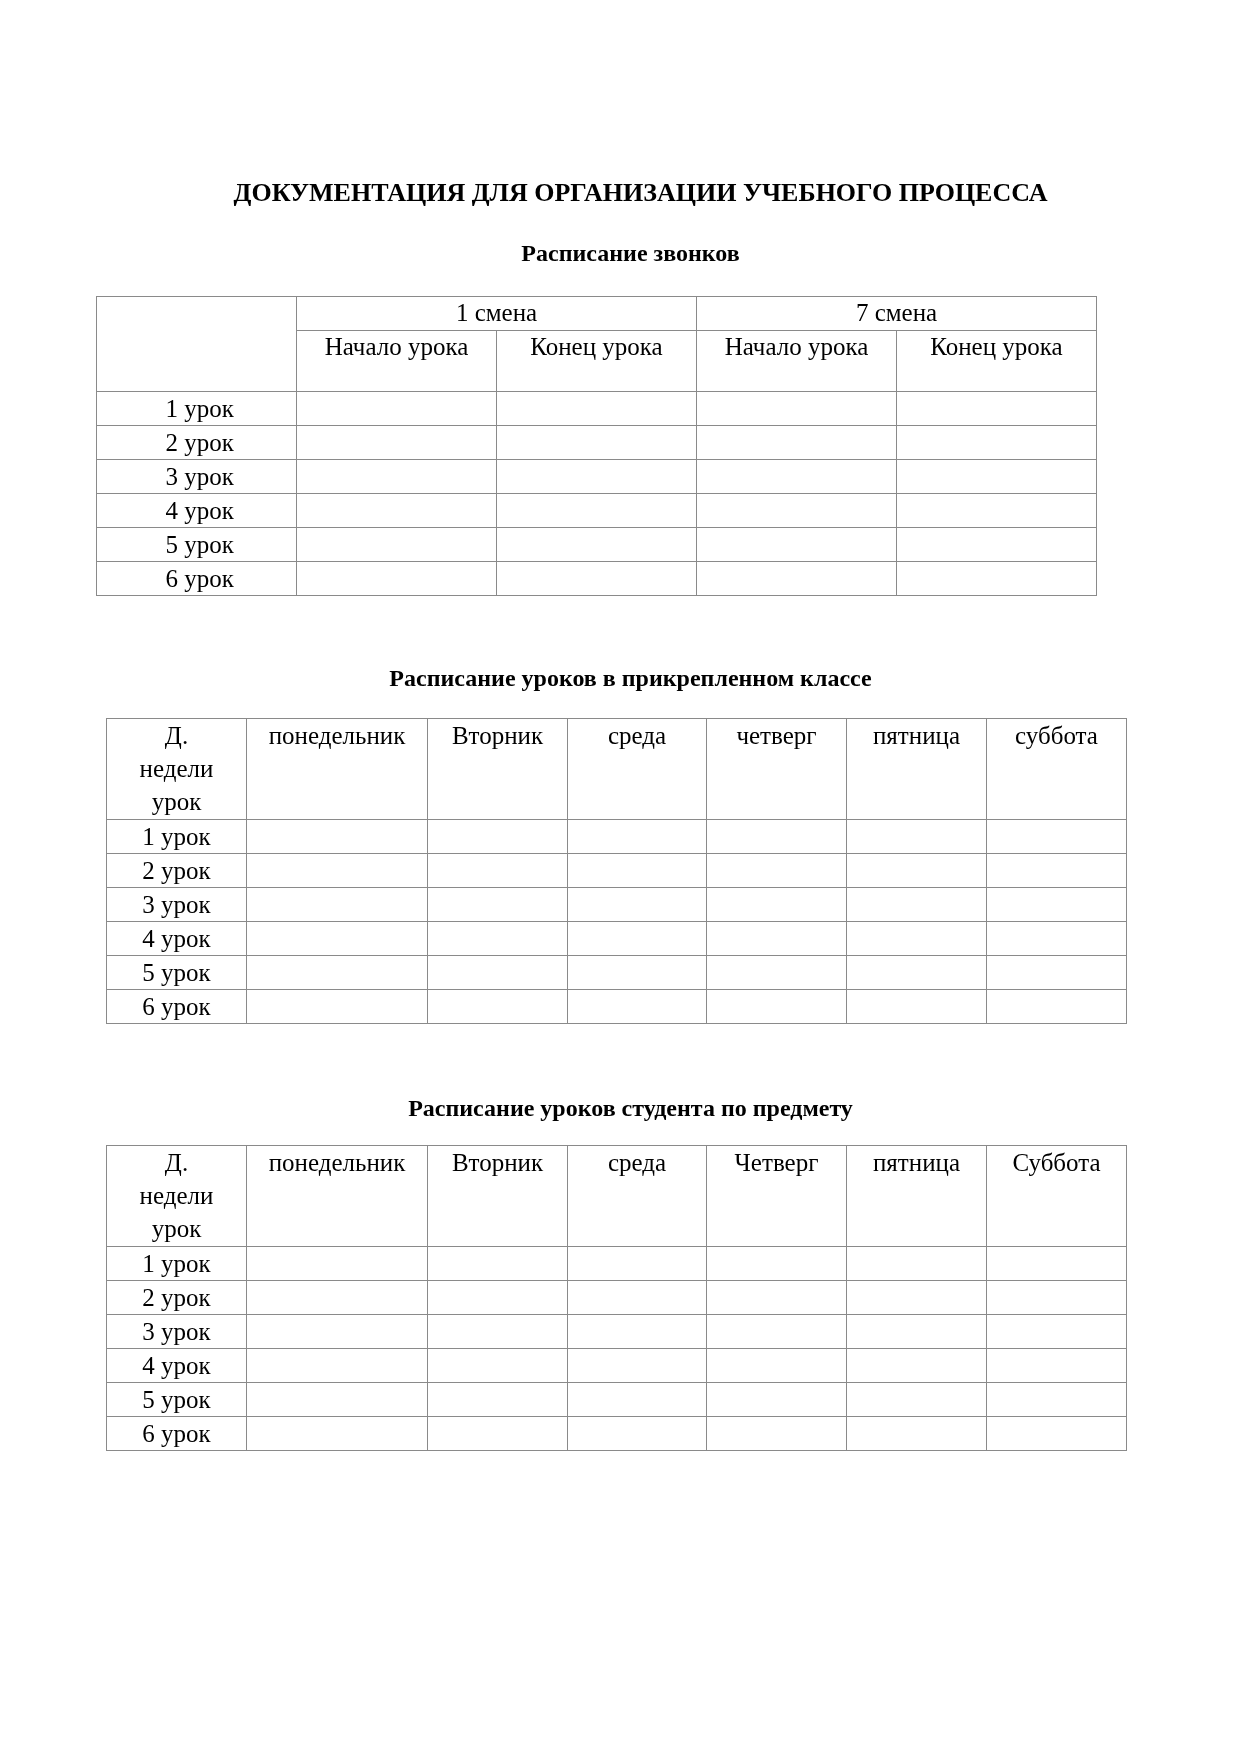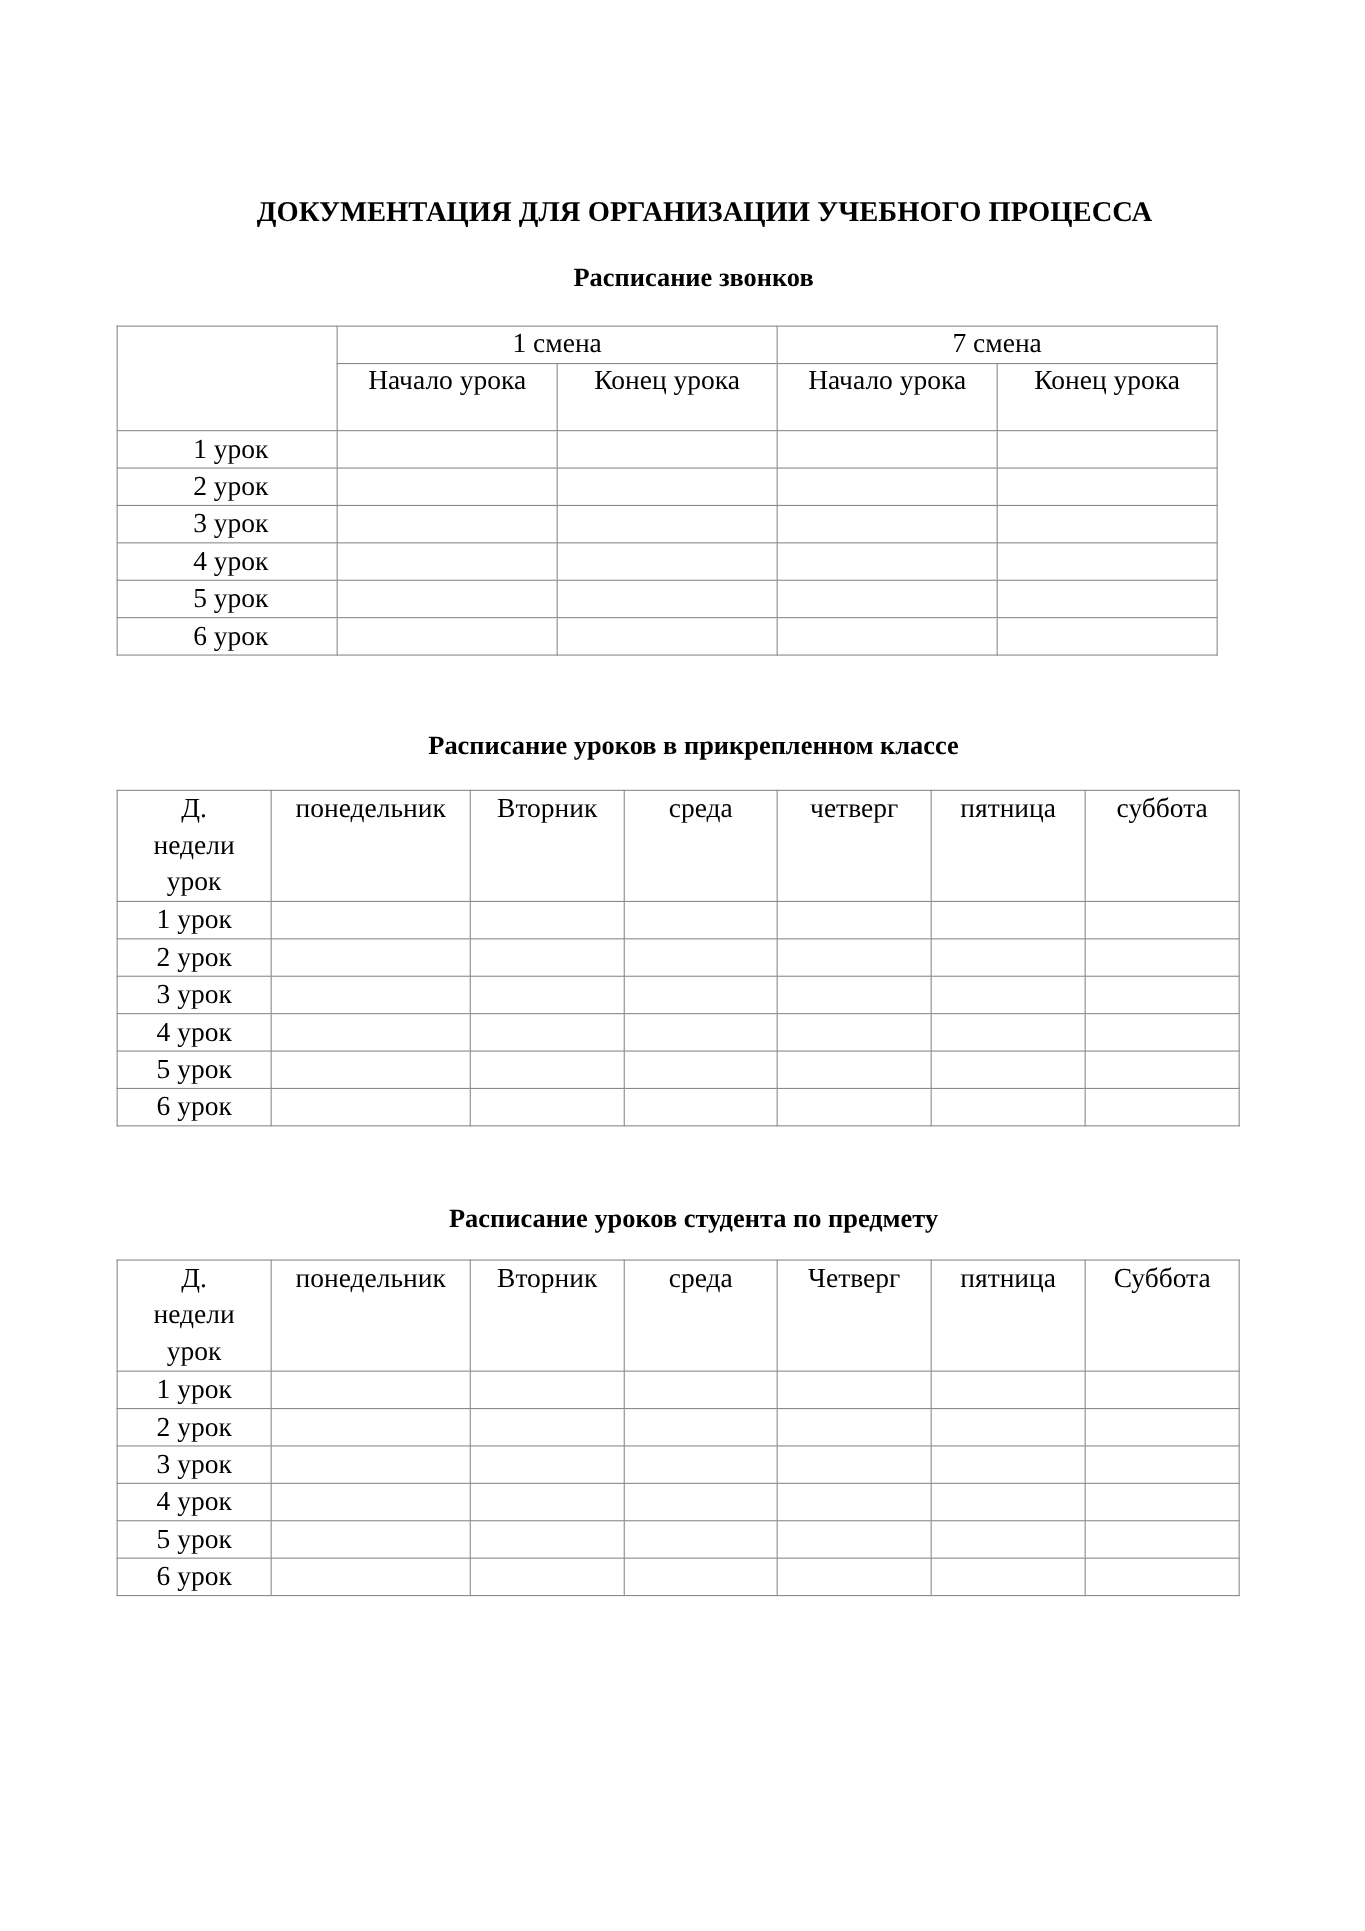--- a/index.html
+++ b/index.html
@@ -8,21 +8,21 @@
   .title { position: absolute; left: 0; width: 1241px; text-align: center; font-weight: bold; }
   #doc-title { top: 178px; font-size: 26px; left: 20px; }
   #t1-title { top: 240px; font-size: 24px; left: 10px; }
   #t2-title { top: 665px; font-size: 24px; left: 10px; }
   #t3-title { top: 1095px; font-size: 24px; left: 10px; }
   table { position: absolute; border-collapse: collapse; table-layout: fixed; }
   td { border: 1.5px solid #8a8a8a; padding: 0; font-size: 25px; text-align: center;
        vertical-align: top; line-height: 32px; }
   td.rowlabel { text-align: right; padding-right: 62px; }
   td.rowlabel2 { text-align: center; }
-  #t1 { left: 106px; top: 296px; width: 1000px; }
+  #t1 { left: 96px; top: 296px; width: 1000px; }
   #t2 { left: 106px; top: 718px; width: 1020px; }
   #t3 { left: 106px; top: 1145px; width: 1020px; }
   #t1 tr.h1 td { height: 33px; }
   #t1 tr.h2 td { height: 60px; }
   #t1 tr.r td { height: 33px; line-height: 33px; }
   .t2h td { height: 100px; line-height: 33px; }
   .t2r td { height: 33px; line-height: 33px; }
 </style>
 </head>
 <body>

